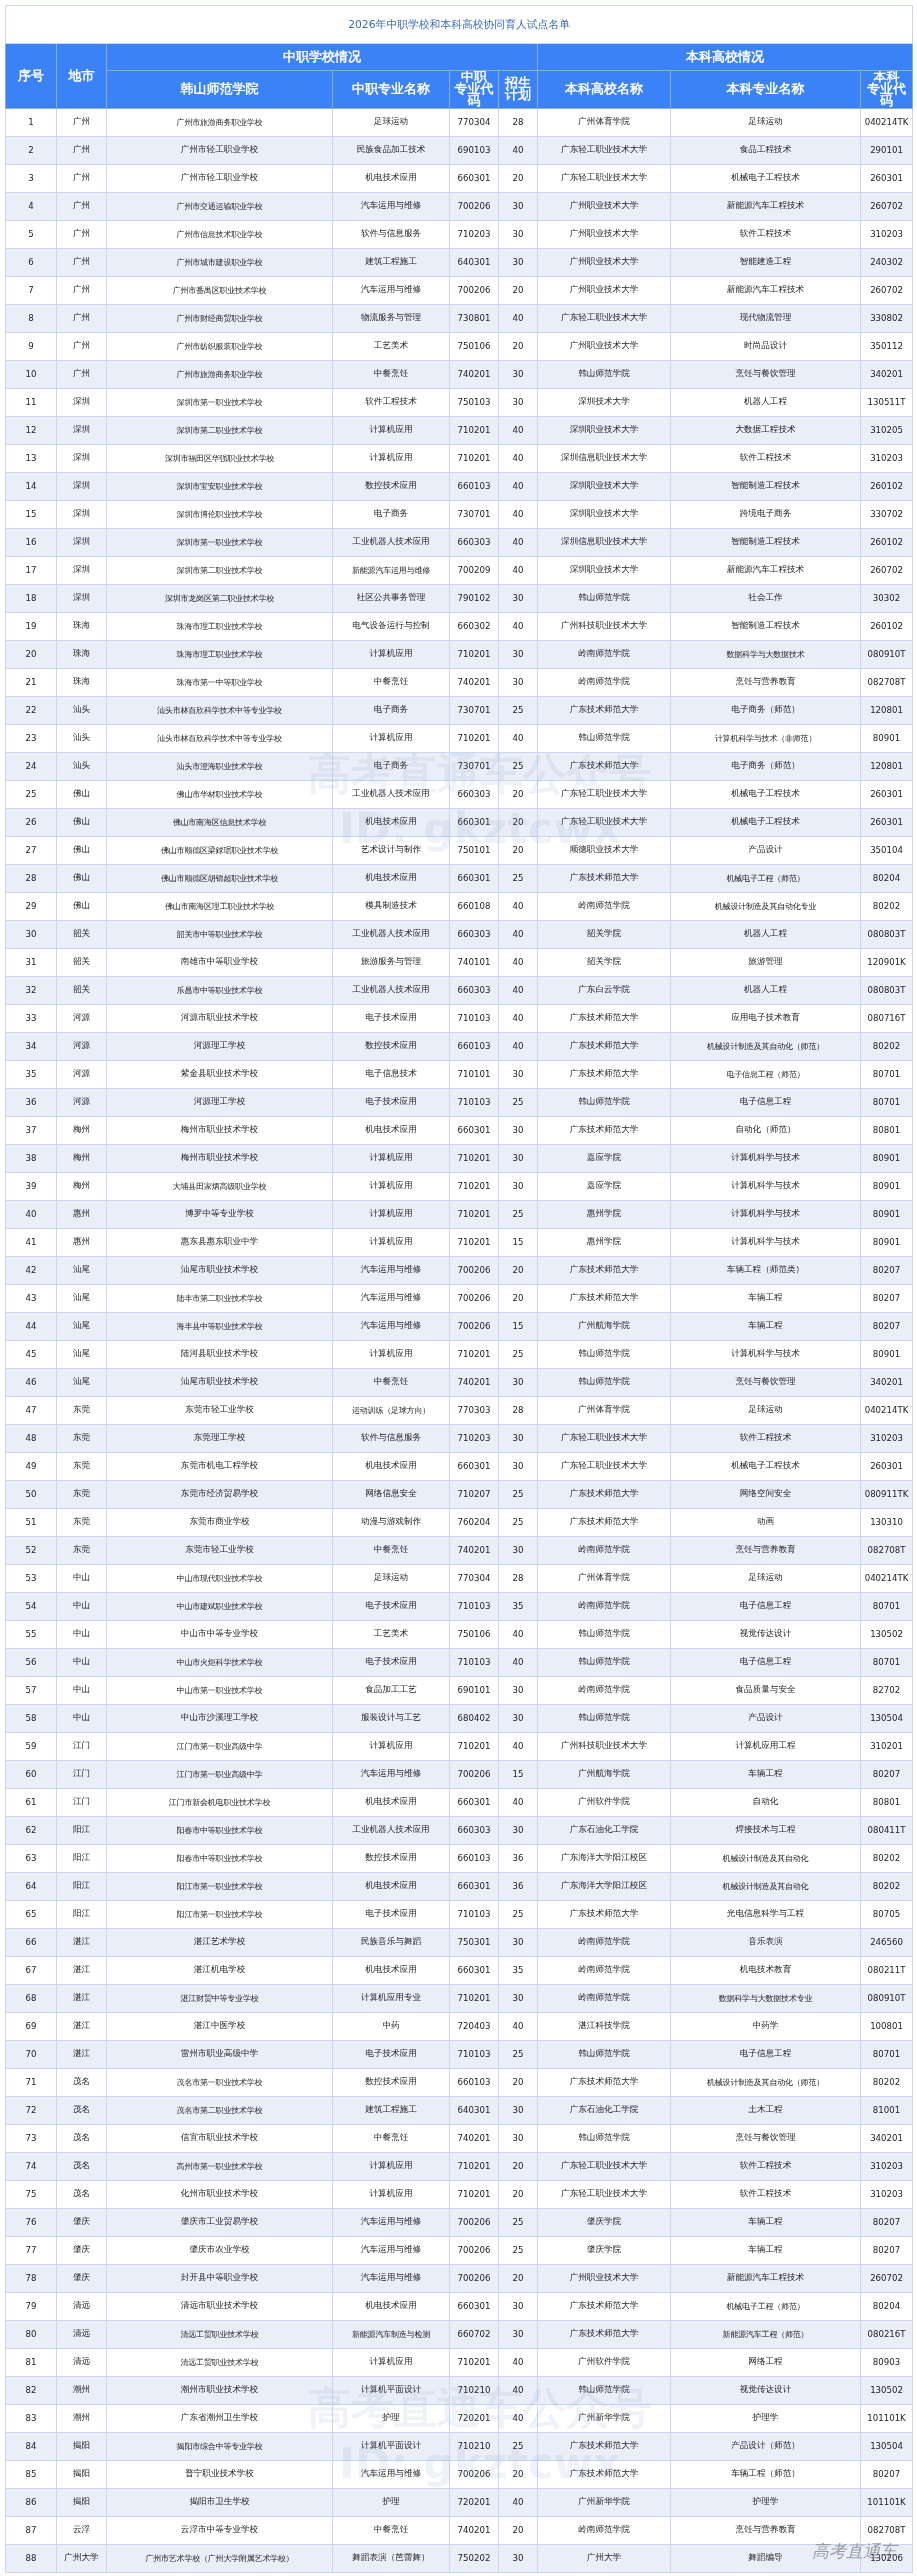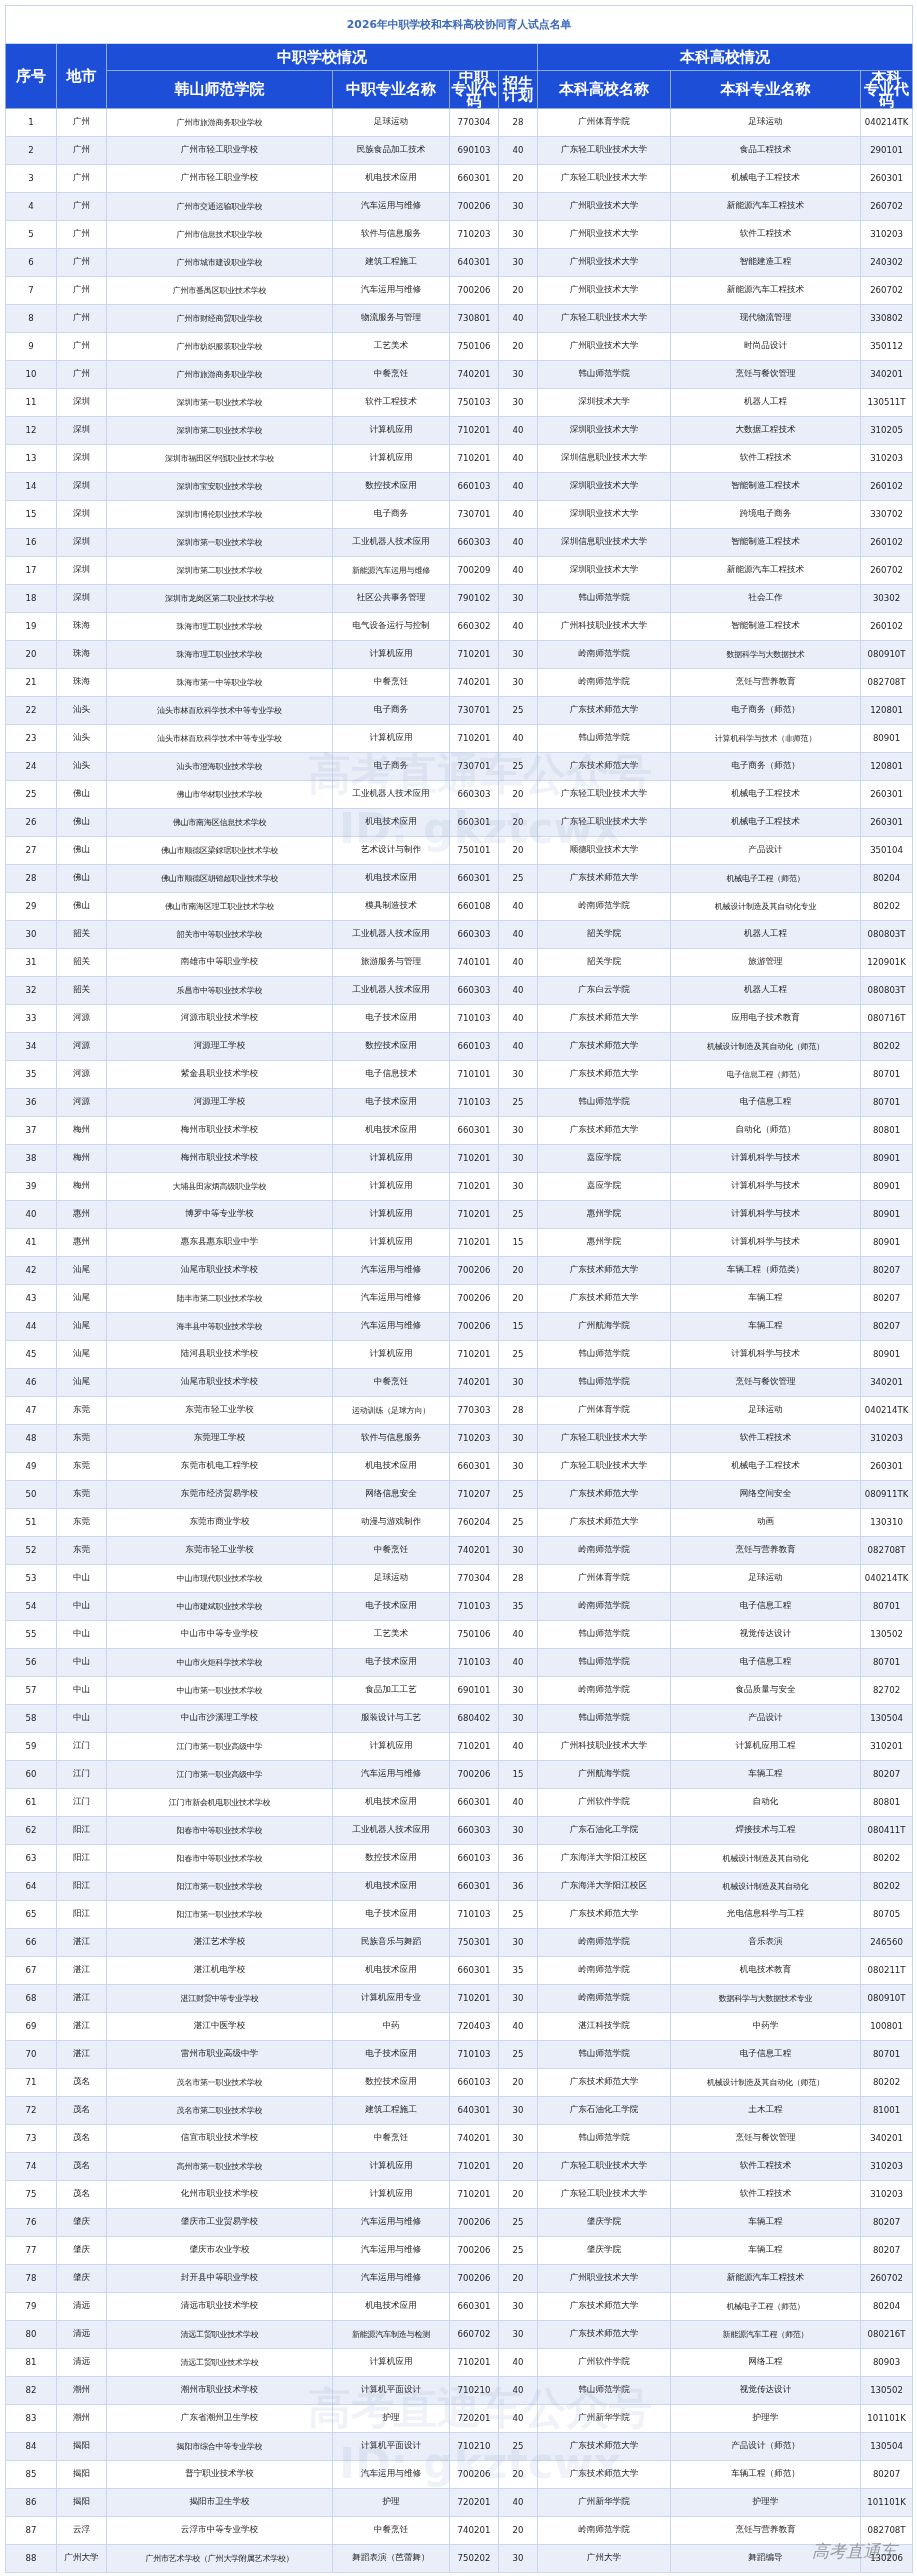--- a/index.html
+++ b/index.html
@@ -4,22 +4,22 @@
 <style>
   * { box-sizing: border-box; margin: 0; padding: 0; }
   html, body { width: 918px; background: #ffffff; }
   body { font-family: "DejaVu Sans", "Liberation Sans", sans-serif; color: #222; }
   .page { position: relative; width: 918px; height: 2576px; padding: 5px 6.5px 0 5px; }
   table { width: 906px; border-collapse: collapse; table-layout: fixed; border: 1.4px solid #4472c4; }
   col.c-no { width: 51px; } col.c-city { width: 50px; } col.c-school { width: 226px; }
   col.c-major { width: 117px; } col.c-code { width: 49px; } col.c-plan { width: 39px; }
   col.c-uni { width: 133px; } col.c-umajor { width: 190px; } col.c-ucode { width: 52px; }
   th, td { border: 0.7px solid #c9d6ee; text-align: center; vertical-align: middle; overflow: hidden; white-space: nowrap; }
-  .title-row td { height: 38px; background: #fff; color: #3c6ab8; font-weight: bold; font-size: 10.8px; border-color: #c9d6ee; }
-  th { background: #1d4ed8; color: #fff; font-weight: bold; font-size: 15px; border-color: #8eaadb; line-height: 12.2px; }
+  .title-row td { height: 38px; background: #fff; color: #3c6ab8; font-weight: normal; font-size: 10.8px; border-color: #c9d6ee; }
+  th { background: #3b82f6; color: #fff; font-weight: bold; font-size: 13px; border-color: #8eaadb; line-height: 12.2px; }
   .grp th { height: 27px; }
   .sub th { height: 33px; }
   td.cell { height: 28px; font-size: 8.6px; color: #222; }
   tr.even td.cell { background: #e9eef8; }
   tr.odd td.cell { background: #ffffff; }
   td.nar { font-size: 8px; letter-spacing: -0.2px; }
   .watermark { position: absolute; pointer-events: none; left: 301px; width: 358px; text-align: center; color: rgba(120,150,200,0.12); font-weight: bold; font-size: 43px; }
   .footer-wm { position: absolute; right: 21px; bottom: 13px; color: rgba(90,90,90,0.55); font-size: 17px; font-style: italic; }
 </style>
 </head>

